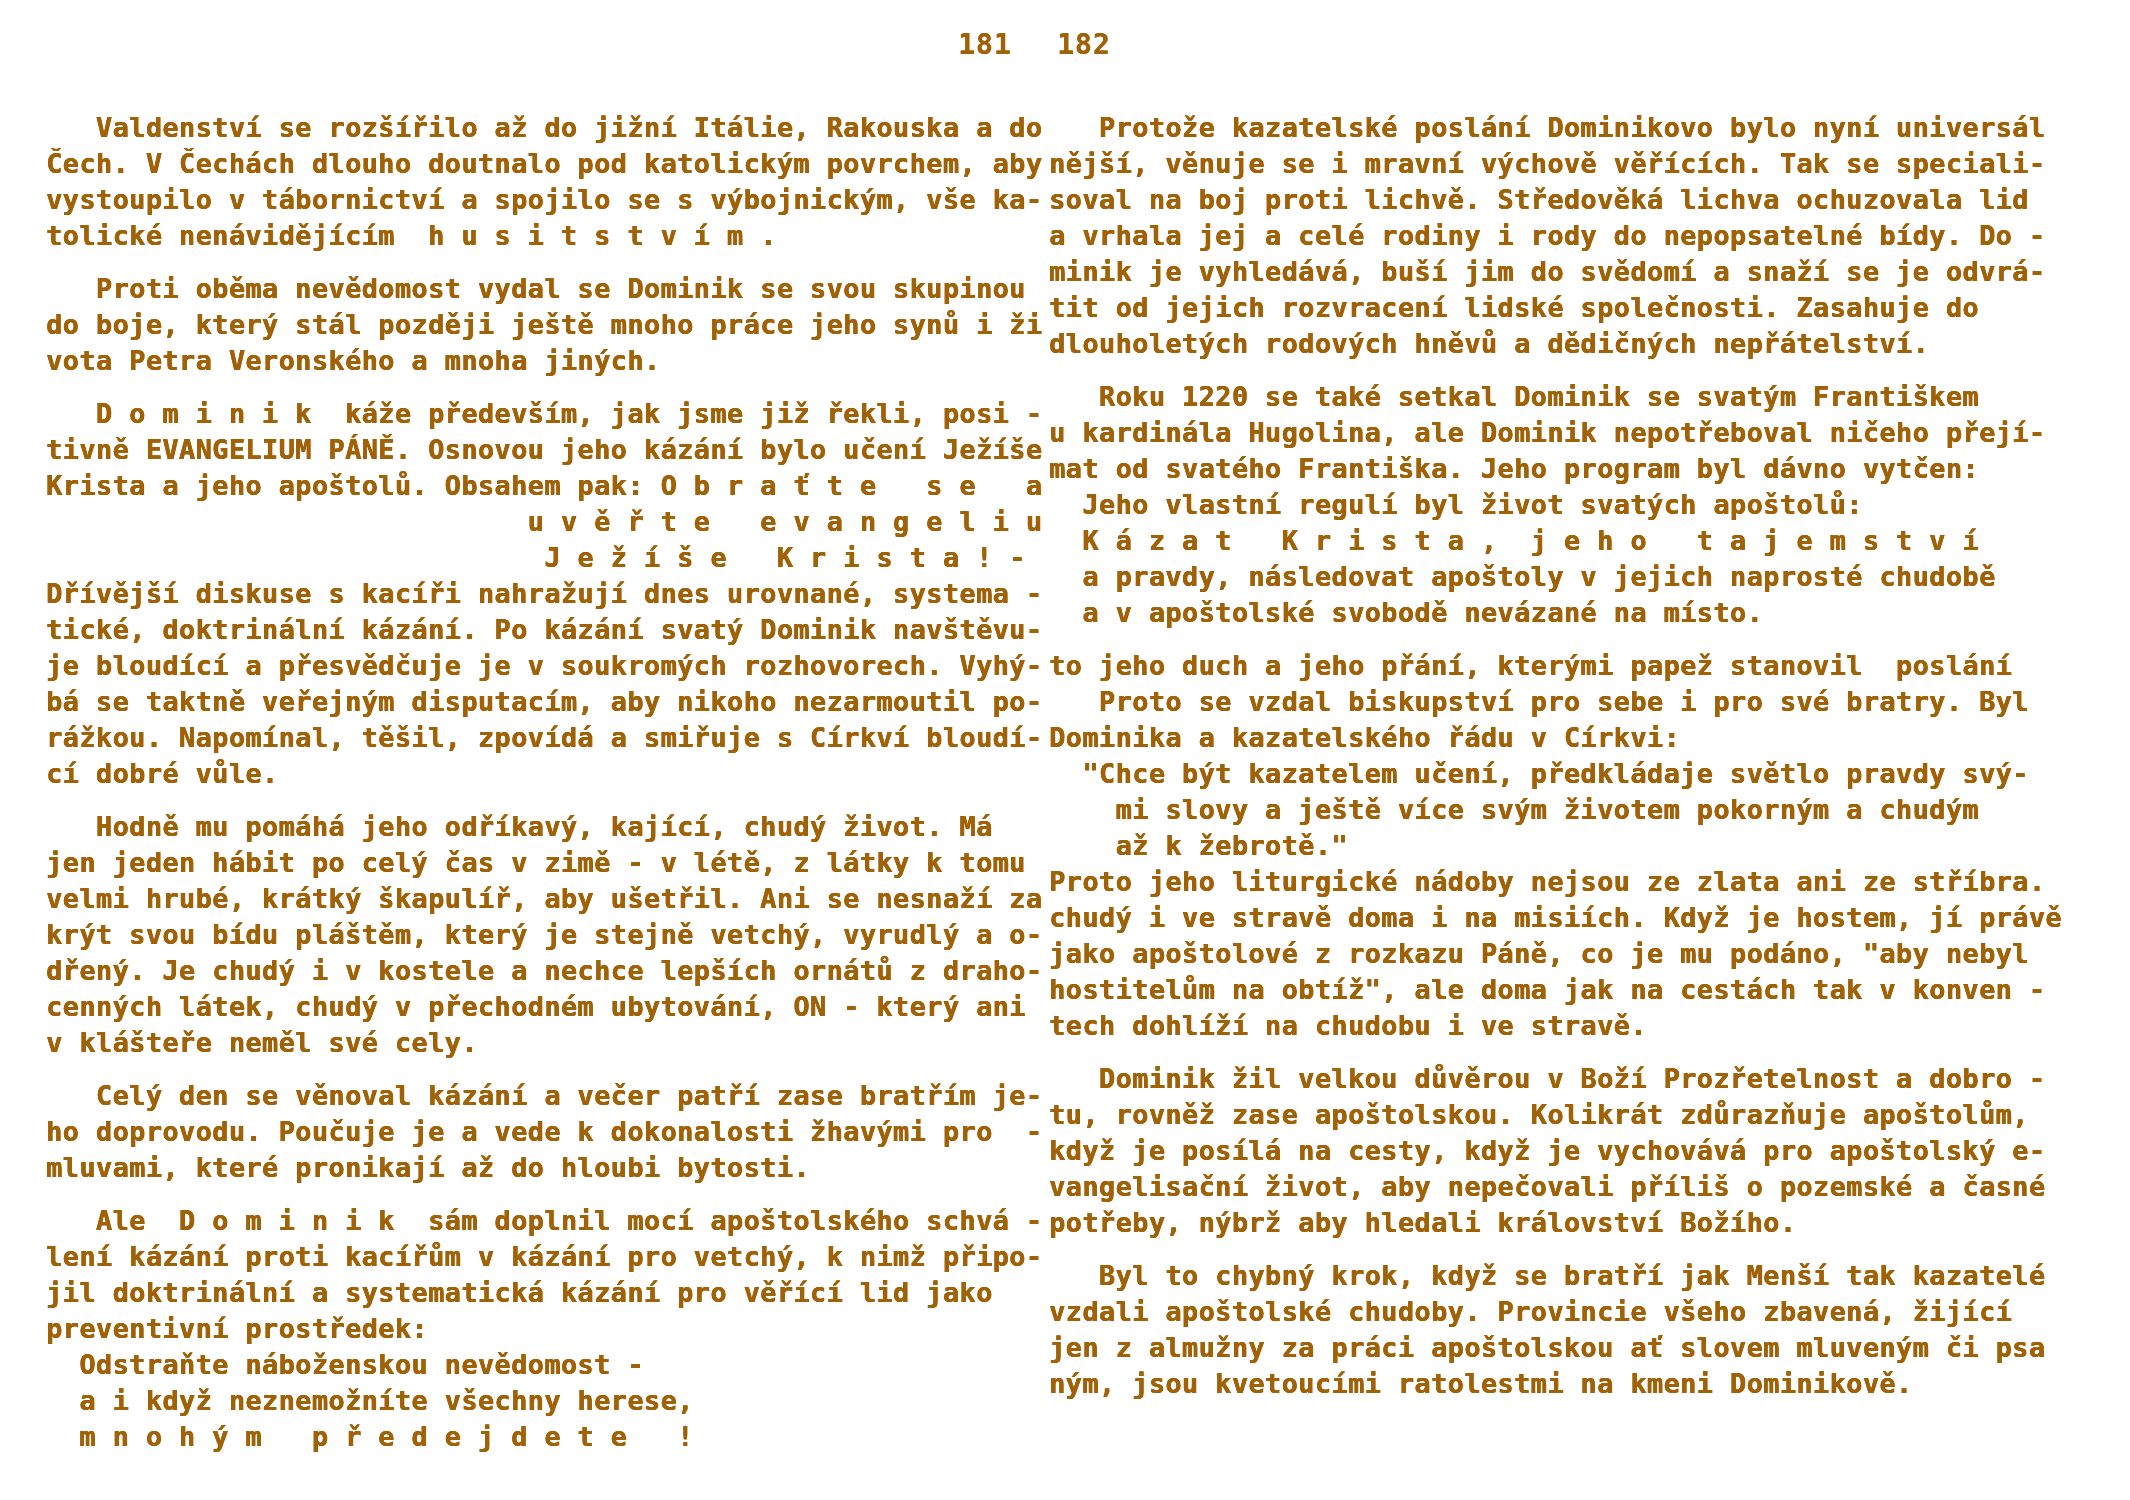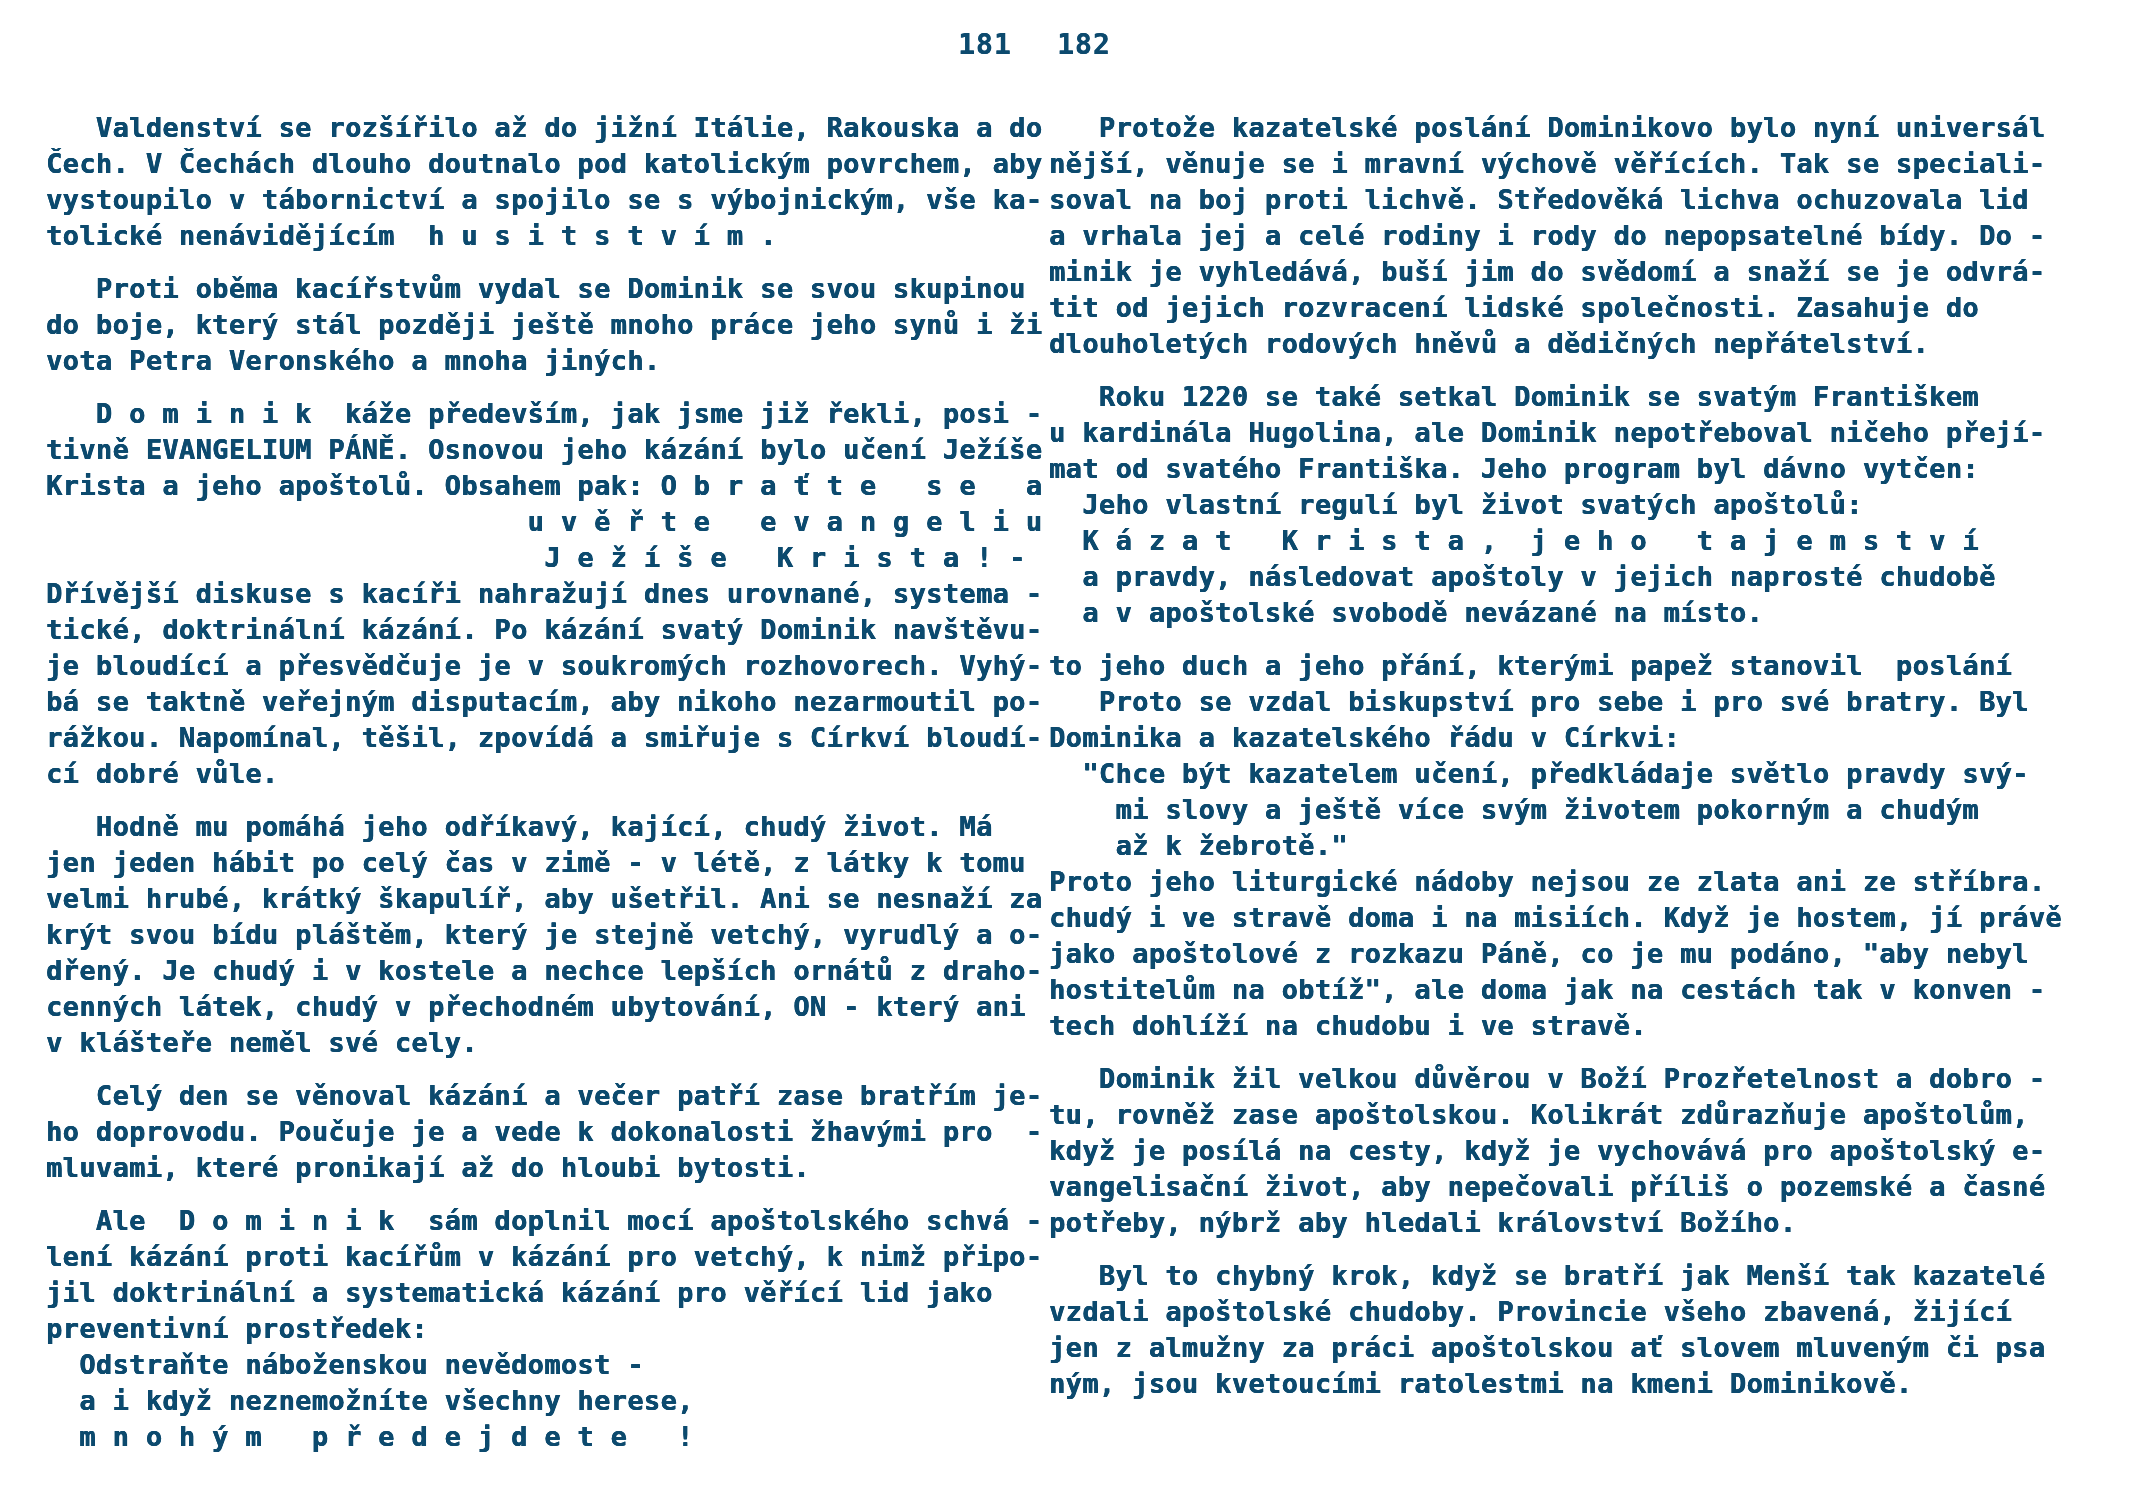--- a/index.html
+++ b/index.html
@@ -6,21 +6,21 @@
     margin:0; padding:0;
     width:2130px; height:1500px;
     background:#ffffff;
     overflow:hidden;
     font-family:"DejaVu Sans Mono", monospace;
   }
   .scan{
     position:relative;
     width:2130px; height:1500px;
     background:#ffffff;
-    color:#0c4a6e;
+    color:#a16207;
   }
   .page{
     position:absolute;
     top:28px;
   }
   .page-left{ left:46px;  width:1012px; }
   .page-right{ left:1049px; width:1000px; }
   .pagenum{
     font-size:28px;
     font-weight:bold;
@@ -53,21 +53,21 @@
   <div class="page page-left">
     <div class="pagenum">181</div>
     <div class="content">
         <div class="para">
           <div class="line">   Valdenství se rozšířilo až do jižní Itálie, Rakouska a do</div>
           <div class="line">Čech. V Čechách dlouho doutnalo pod katolickým povrchem, aby</div>
           <div class="line">vystoupilo v tábornictví a spojilo se s výbojnickým, vše ka-</div>
           <div class="line">tolické nenávidějícím  h u s i t s t v í m .</div>
         </div>
         <div class="para">
-          <div class="line">   Proti oběma kacířstvům vydal se Dominik se svou skupinou</div>
+          <div class="line">   Proti oběma nevědomost vydal se Dominik se svou skupinou</div>
           <div class="line">do boje, který stál později ještě mnoho práce jeho synů i ži</div>
           <div class="line">vota Petra Veronského a mnoha jiných.</div>
         </div>
         <div class="para">
           <div class="line">   D o m i n i k  káže především, jak jsme již řekli, posi -</div>
           <div class="line">tivně EVANGELIUM PÁNĚ. Osnovou jeho kázání bylo učení Ježíše</div>
           <div class="line">Krista a jeho apoštolů. Obsahem pak: O b r a ť t e   s e   a</div>
           <div class="line">                             u v ě ř t e   e v a n g e l i u</div>
           <div class="line">                              J e ž í š e   K r i s t a ! -</div>
           <div class="line">Dřívější diskuse s kacíři nahražují dnes urovnané, systema -</div>

